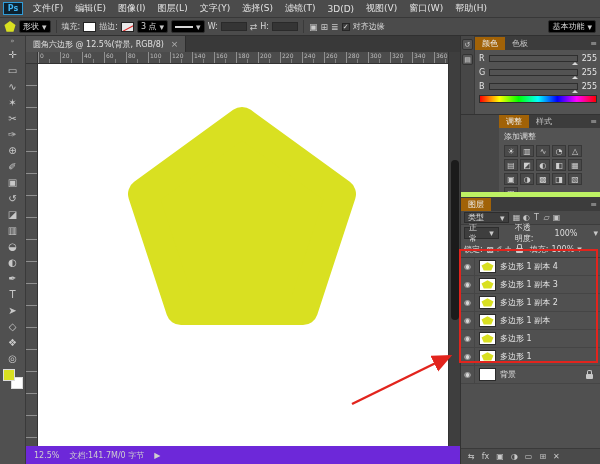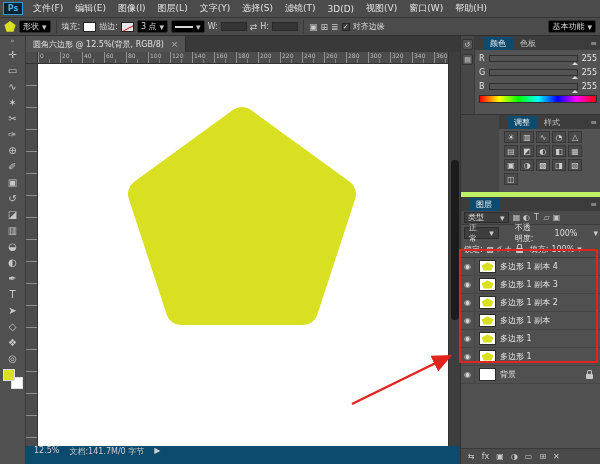--- a/index.html
+++ b/index.html
@@ -46,27 +46,27 @@
   .ruler-left { position:absolute; left:26px; top:64px; width:12px; height:382px; background:#4c4c4c; border-right:1px solid #333;
     background-image:repeating-linear-gradient(to bottom, transparent 0 21px, #8f8f8f 21px 22px); }
   .canvas { position:absolute; left:38px; top:64px; width:410px; height:382px; background:#ffffff; }
   .canvas svg { position:absolute; left:0; top:0; }
 
   
   .vscroll { position:absolute; left:448px; top:52px; width:12px; height:394px; background:#3e3e3e; border-left:1px solid #333; }
   .vthumb { position:absolute; left:2px; top:108px; width:8px; height:160px; background:#1b1b1b; border-radius:4px; }
 
   
-  .statusbar { position:absolute; left:26px; top:446px; width:434px; height:18px; background:#0c4a6e; display:flex; align-items:flex-start; gap:10px; padding:0 8px; font-size:8px; color:#cfcfcf; }
+  .statusbar { position:absolute; left:26px; top:446px; width:434px; height:18px; background:#6d28d9; display:flex; align-items:center; gap:10px; padding:0 8px; font-size:8px; color:#cfcfcf; }
 
   
   .rightcol { position:absolute; left:460px; top:36px; width:140px; height:428px; background:#474747; border-left:1px solid #323232; }
   .panel-header { height:14px; background:#3c3c3c; display:flex; align-items:center; font-size:8px; }
   .panel-tab { padding:0 7px; height:13px; line-height:13px; color:#c4c4c4; }
-  .panel-tab.active { background:#0c4a6e; color:#eee;margin-left:8px; }
+  .panel-tab.active { background:#a16207; color:#eee; }
   .panel-menu { margin-left:auto; margin-right:4px; color:#bbb; font-size:8px; }
 
   .color-group { position:absolute; left:0; top:0; width:140px; height:78px; display:flex; }
   .mini-strip { width:14px; background:#474747; border-right:1px solid #3a3a3a; display:flex; flex-direction:column; align-items:center; padding-top:3px; gap:4px; }
   .mini-icon { width:11px; height:11px; background:#565656; border:1px solid #333; color:#ccc; font-size:7px; display:flex; align-items:center; justify-content:center; border-radius:2px; }
   .color-panel { flex:1; display:flex; flex-direction:column; }
   .color-body { flex:1; background:#535353; padding:3px 4px; display:flex; flex-direction:column; gap:3px; }
   .chan { display:flex; align-items:center; gap:3px; height:11px; }
   .chan-label { width:7px; font-size:8px; color:#e5e5e5; }
   .chan-grad { flex:1; height:7px; border:1px solid #2e2e2e; position:relative; }
@@ -285,20 +285,21 @@
       </div>
     </div>
 
     <div class="adjust-panel">
       <div class="panel-header">
         <span class="panel-tab active">调整</span>
         <span class="panel-tab">样式</span>
         <span class="panel-menu">≡</span>
       </div>
       <div class="adjust-body">
+        <div class="adjust-title">添加调整</div>
         <div class="adjust-grid">
 
         <span class="adjust-icon">☀</span>
             <span class="adjust-icon">▥</span>
             <span class="adjust-icon">∿</span>
             <span class="adjust-icon">◔</span>
             <span class="adjust-icon">△</span>
             <span class="adjust-icon">▤</span>
             <span class="adjust-icon">◩</span>
             <span class="adjust-icon">◐</span>

